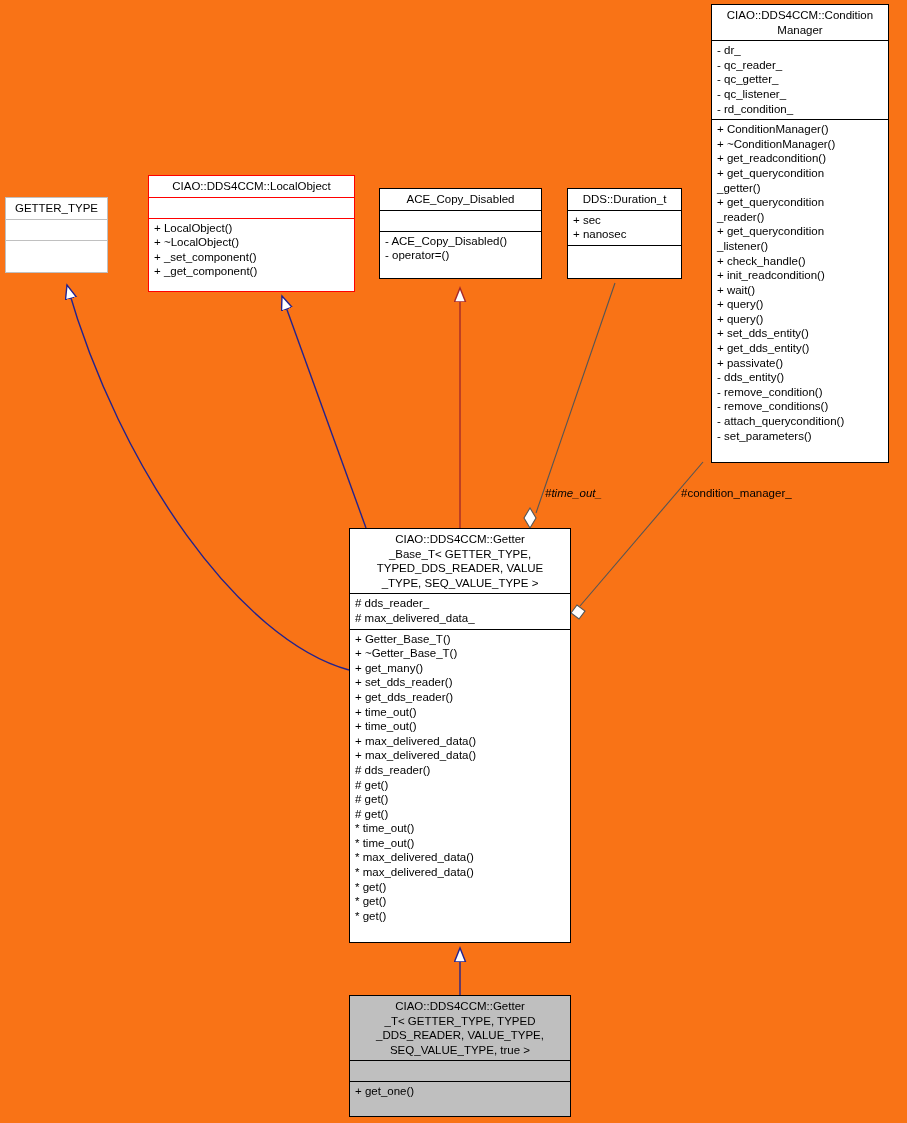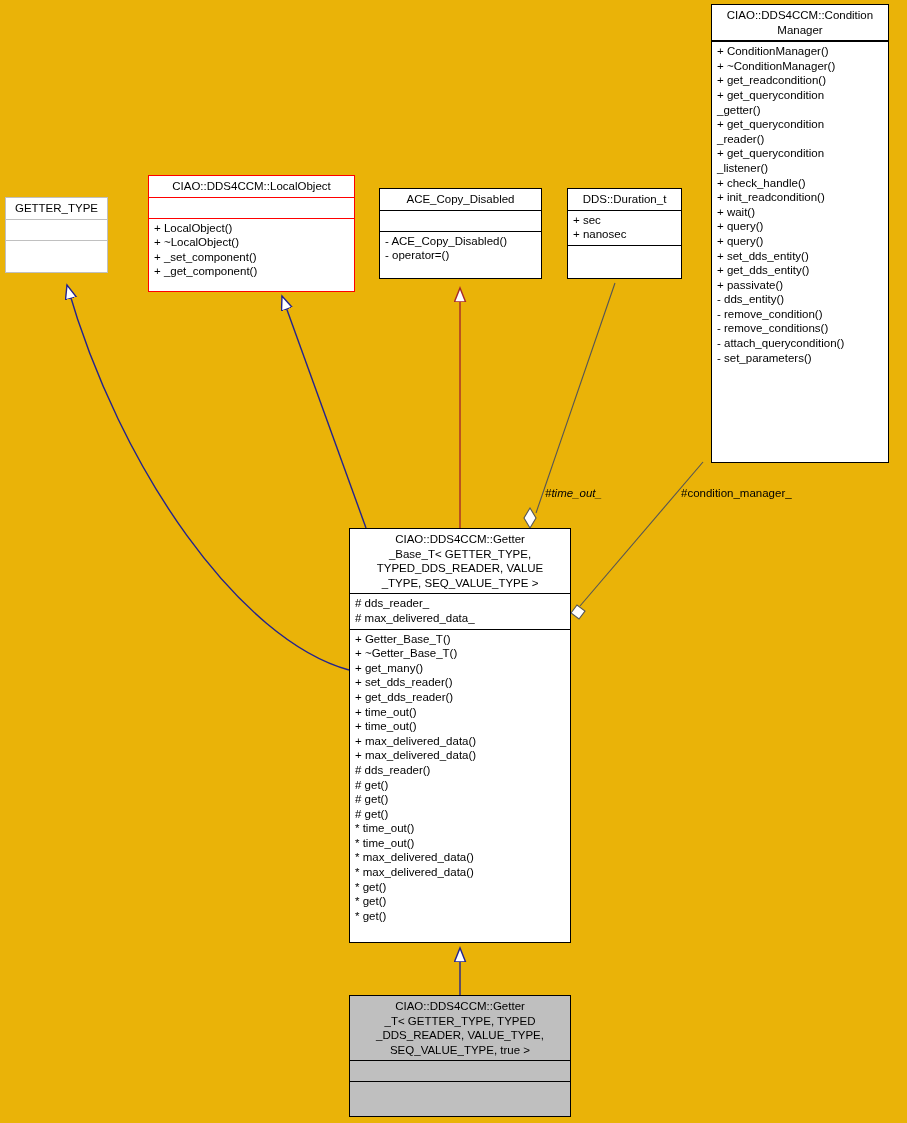--- a/index.html
+++ b/index.html
@@ -4,21 +4,21 @@
 <style>
   html, body {
     margin: 0;
     padding: 0;
     background: #ffffff;
   }
   #canvas {
     position: relative;
     width: 907px;
     height: 1123px;
-    background: #eab308;
+    background: #f97316;
     font-family: "Liberation Sans", sans-serif;
     overflow: hidden;
   }
   svg.edges {
     position: absolute;
     left: 0;
     top: 0;
     width: 907px;
     height: 1123px;
     pointer-events: none;
@@ -114,20 +114,25 @@
     <g>
       <path d="M 580,606 L 703,462" fill="none" stroke="#555555" stroke-width="1.1"></path>
       <path d="M 571,613 L 577,605 L 585,611 L 579,619 z" fill="#ffffff" stroke="#555555" stroke-width="1.1"></path>
     </g>
   </svg>
 
   <div class="node" style="left:711px; top:4px; width:178px; height:459px;">
     <div class="title">CIAO::DDS4CCM::Condition
 Manager</div>
     <div class="sep"></div>
+    <div class="compartment">- dr_
+- qc_reader_
+- qc_getter_
+- qc_listener_
+- rd_condition_</div>
     <div class="sep"></div>
     <div class="compartment">+ ConditionManager()
 + ~ConditionManager()
 + get_readcondition()
 + get_querycondition
 _getter()
 + get_querycondition
 _reader()
 + get_querycondition
 _listener()
@@ -215,19 +220,20 @@
   </div>
 
   <div class="node filled" style="left:349px; top:995px; width:222px; height:122px;">
     <div class="title">CIAO::DDS4CCM::Getter
 _T&lt; GETTER_TYPE, TYPED
 _DDS_READER, VALUE_TYPE,
 SEQ_VALUE_TYPE, true &gt;</div>
     <div class="sep"></div>
     <div class="compartment empty"></div>
     <div class="sep"></div>
+    <div class="compartment">+ get_one()</div>
   </div>
 
   <div class="edge-label" style="left:545px; top:487px;font-style:italic;">#time_out_</div>
 
   <div class="edge-label" style="left:681px; top:487px;">#condition_manager_</div>
 
 </div>
 
 </body></html>

